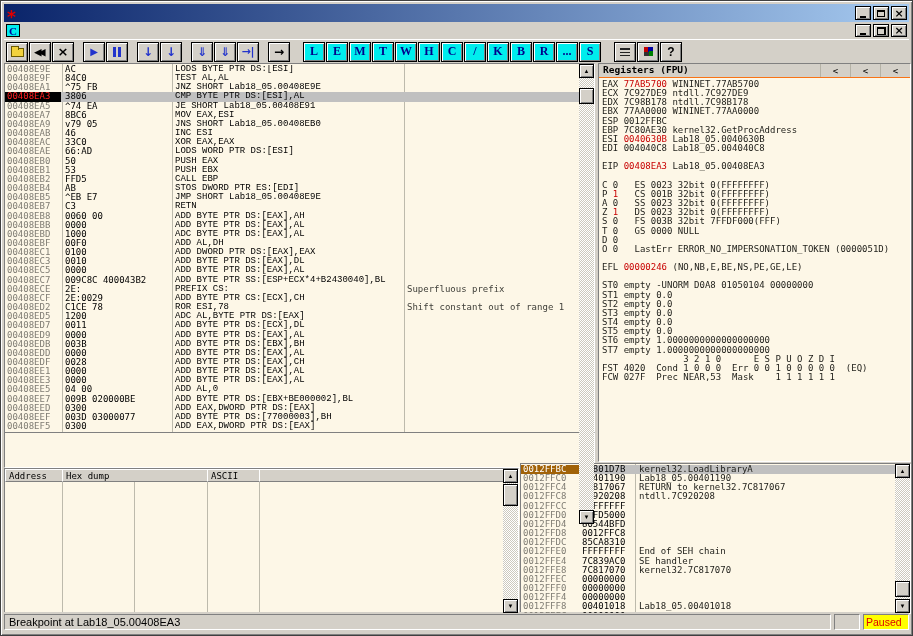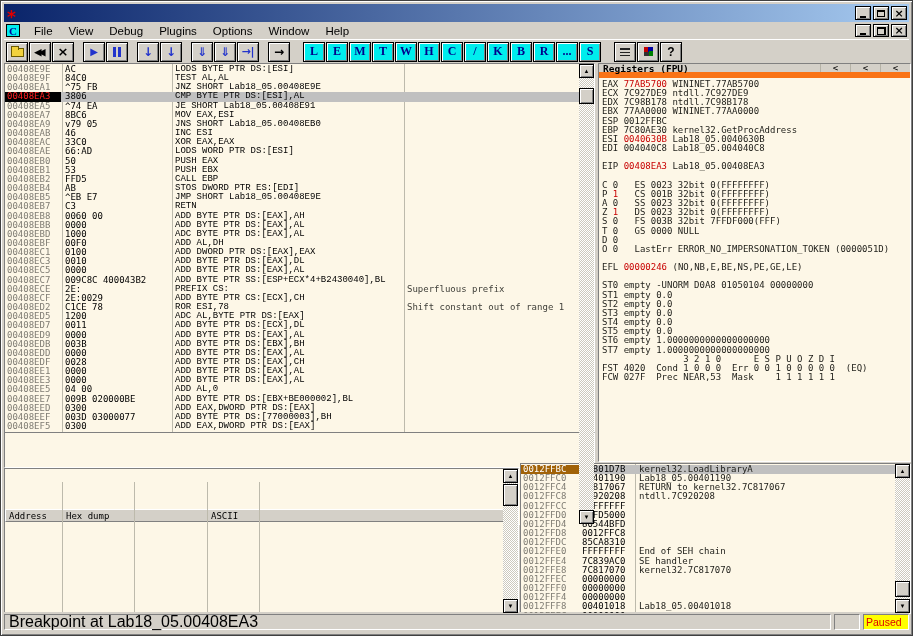--- a/index.html
+++ b/index.html
@@ -91,32 +91,32 @@
   .c-addr.bp { left:0; width:56px; padding-left:2px; background:#000; color:var(--bpred,#FF2020); }
   .c-hex { position:absolute; left:60px; color:#000; }
   .c-txt { position:absolute; left:170px; color:#000;font-family:Liberation Mono, monospace; }
   .c-cmt { position:absolute; left:402px; color:#40403A; }
 
   
   .info-body { position:absolute; inset:1px; padding:2px 0 0 2px; font-size:10px; line-height:11px; white-space:pre;margin-top:48px; }
 
   
   .reg-header { position:absolute; left:0; top:0; right:0; height:14px; background:#D4D0C8;
-    border-bottom:6px solid #f97316; display:flex; align-items:center;
+    border-bottom:1px solid #f97316; display:flex; 
     font:bold 9.5px "DejaVu Sans Mono",monospace; padding-left:4px; }
   .reg-hbtns { margin-left:auto; display:flex; height:100%; }
   .reg-chevron { width:30px; border-left:1px solid #b5b2a6; display:flex; align-items:center;
     justify-content:center; font:9px "DejaVu Sans Mono",monospace; font-weight:normal; }
   .reg-body { position:absolute; left:3px; top:16px; right:0; bottom:0; overflow:hidden;
     font-size:9px; line-height:9.17px; white-space:pre; color:#1d1d18; }
   .reg-line { height:9.17px; }
   .red { color:var(--red,#C80000); }
 
   
-  .dump-headrow { position:absolute; left:0; top:0; right:15px; height:13px; display:flex; font-size:9px;margin-top:40px; }
+  .dump-headrow { position:absolute; left:0; top:0; right:15px; height:13px; display:flex; font-size:9px; }
   .dump-h { background:#D4D0C8; border:1px solid #808080; border-top-color:#fff; border-left-color:#fff;
     margin-right:-1px; padding:1px 0 0 3px; white-space:pre; }
   .dh0 { width:58px; } .dh1 { width:146px; } .dh2 { width:53px; } .dh-fill { flex:1; }
   .dump-body { position:absolute; left:0; top:13px; right:15px; bottom:0; }
 
   
   .stk-row { position:relative; height:9.17px; }
   .stk-row.sel { background:var(--sel,#C0C0C0); }
   .s-addr { position:absolute; left:2px; color:var(--gray,#7F7C73); }
   .s-addr.cur { left:0; width:58px; padding-left:2px; background:#a16207; color:#fff; }
@@ -132,21 +132,21 @@
     box-shadow: inset 1px 1px 0 #fff, inset -1px -1px 0 #808080; font-size:6px; color:#000; }
   .sb-btn.up { top:0; } .sb-btn.down { bottom:0; }
   .sb-thumb { position:absolute; left:0; width:15px; background:#D4D0C8; border:1px solid #000;
     box-shadow: inset 1px 1px 0 #fff, inset -1px -1px 0 #808080; }
 
   
   .statusbar { position:absolute; left:3px; right:3px; bottom:3px; height:20px; display:flex;
     align-items:center; gap:3px; background:#D4D0C8; }
   .st-cell { height:16px; border:1px solid; border-color:#808080 #fff #fff #808080;
     display:flex; align-items:center; }
-  .st-msg { flex:1; padding-left:4px; font-size:16px; color:#000; }
+  .st-msg { flex:1; padding-left:4px; font-size:11px; color:#000; }
   .st-mid { width:26px; }
   .st-paused { width:46px; justify-content:flex-start; padding-left:2px; background:var(--pbg,#FFFF00);
     color:var(--pfg,#DD0000); font-size:10.5px; }
 </style>
 </head>
 <body>
 
 <div class="window">
 
   <div class="titlebar">
@@ -157,29 +157,20 @@
         </span>
       <span class="cap-btn">
           <span class="g-max"></span>
         </span>
       <span class="cap-btn">×</span>
     </span>
   </div>
 
   <div class="menubar">
     <span class="child-icon">C</span>
-    <span class="menu-items">
-        <span class="menu-item">File</span>
-        <span class="menu-item">View</span>
-        <span class="menu-item">Debug</span>
-        <span class="menu-item">Plugins</span>
-        <span class="menu-item">Options</span>
-        <span class="menu-item">Window</span>
-        <span class="menu-item">Help</span>
-      </span>
     <span class="caption-btns small">
       <span class="cap-btn">
           <span class="g-min"></span>
         </span>
       <span class="cap-btn">
           <span class="g-restore"></span>
         </span>
       <span class="cap-btn">×</span>
     </span>
   </div>

